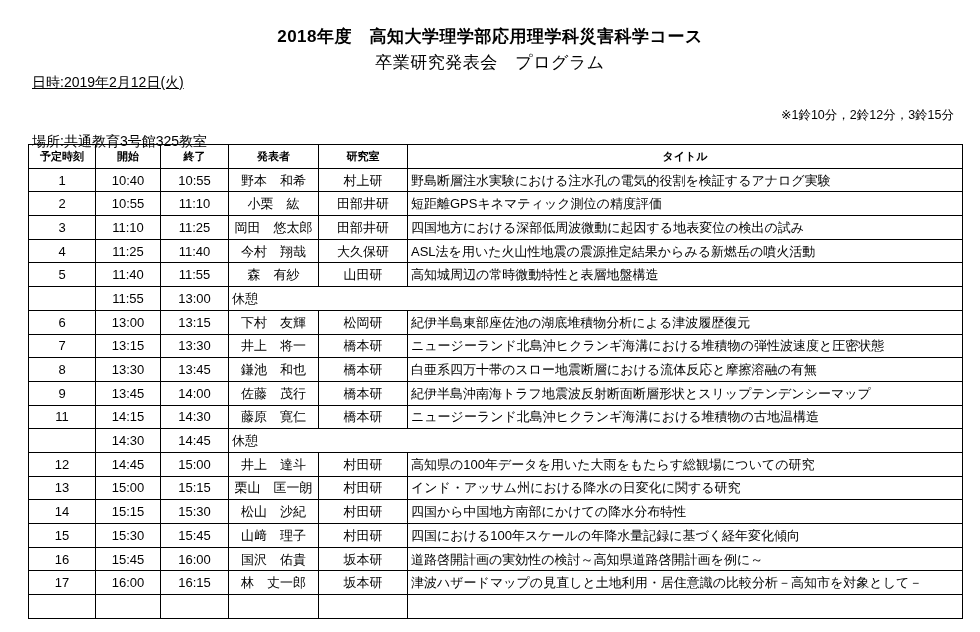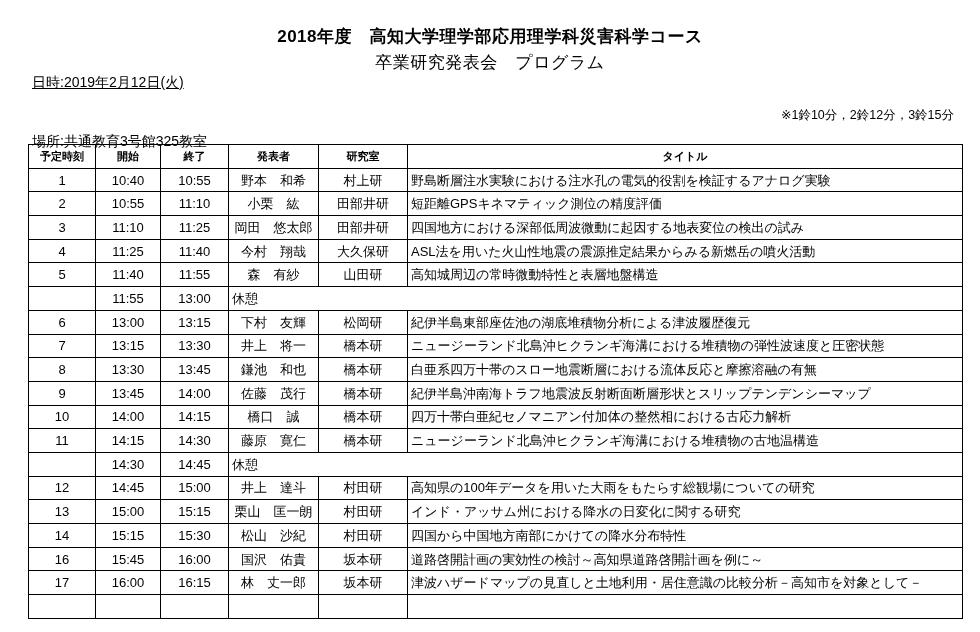--- a/index.html
+++ b/index.html
@@ -161,28 +161,20 @@
       </tr>
       <tr>
         <td class="c-center">9</td>
         <td class="c-center">13:45</td>
         <td class="c-center">14:00</td>
         <td class="c-center">佐藤　茂行</td>
         <td class="c-center">橋本研</td>
         <td class="c-title">紀伊半島沖南海トラフ地震波反射断面断層形状とスリップテンデンシーマップ</td>
       </tr>
       <tr>
-        <td class="c-center">10</td>
-        <td class="c-center">14:00</td>
-        <td class="c-center">14:15</td>
-        <td class="c-center">橋口　誠</td>
-        <td class="c-center">橋本研</td>
-        <td class="c-title">四万十帯白亜紀セノマニアン付加体の整然相における古応力解析</td>
-      </tr>
-      <tr>
         <td class="c-center">11</td>
         <td class="c-center">14:15</td>
         <td class="c-center">14:30</td>
         <td class="c-center">藤原　寛仁</td>
         <td class="c-center">橋本研</td>
         <td class="c-title">ニュージーランド北島沖ヒクランギ海溝における堆積物の古地温構造</td>
       </tr>
       <tr>
         <td class="c-center"></td>
         <td class="c-center">14:30</td>
@@ -205,20 +197,28 @@
         <td class="c-center">村田研</td>
         <td class="c-title">インド・アッサム州における降水の日変化に関する研究</td>
       </tr>
       <tr>
         <td class="c-center">14</td>
         <td class="c-center">15:15</td>
         <td class="c-center">15:30</td>
         <td class="c-center">松山　沙紀</td>
         <td class="c-center">村田研</td>
         <td class="c-title">四国から中国地方南部にかけての降水分布特性</td>
+      </tr>
+      <tr>
+        <td class="c-center">15</td>
+        <td class="c-center">15:30</td>
+        <td class="c-center">15:45</td>
+        <td class="c-center">山﨑　理子</td>
+        <td class="c-center">村田研</td>
+        <td class="c-title">四国における100年スケールの年降水量記録に基づく経年変化傾向</td>
       </tr>
       <tr>
         <td class="c-center">16</td>
         <td class="c-center">15:45</td>
         <td class="c-center">16:00</td>
         <td class="c-center">国沢　佑貴</td>
         <td class="c-center">坂本研</td>
         <td class="c-title">道路啓開計画の実効性の検討～高知県道路啓開計画を例に～</td>
       </tr>
       <tr>

